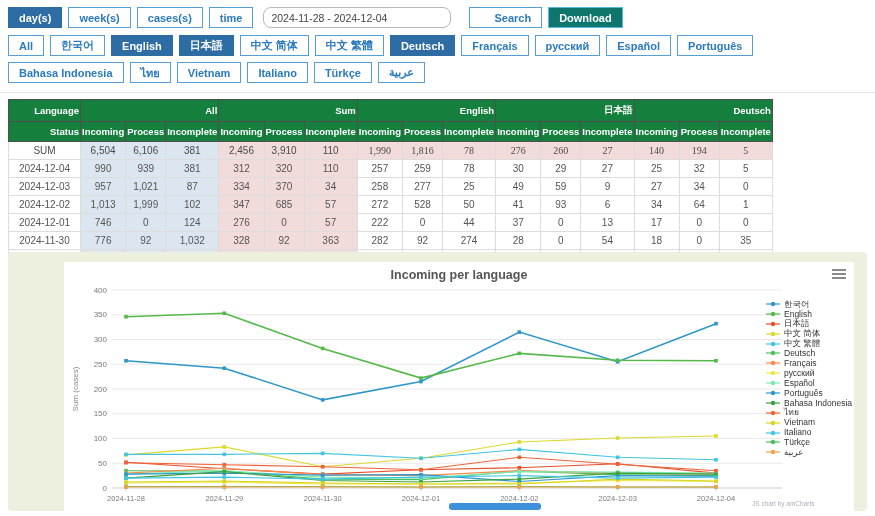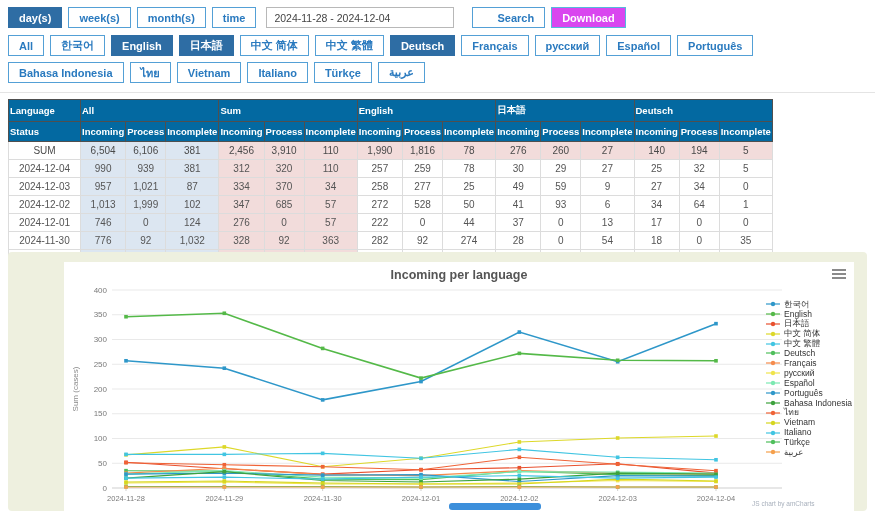--- a/index.html
+++ b/index.html
@@ -10,44 +10,44 @@
   }
   
   .toolbar { display:flex; align-items:center; gap:6px; padding:7px 8px 4px 8px; }
   .btn {
     display:inline-flex; align-items:center; justify-content:center;
     padding:3px 10px; height:21px; font-size:11px; font-weight:bold;
     border-radius:0; border:1px solid #54a0d6; color:#2a7abf; background:#fff;
     cursor:pointer; font-family:inherit; white-space:nowrap;
   }
   .btn.active { background:#2e6da4; border-color:#2e6da4; color:#fff; }
-  .btn.download { background:#d946ef; border-color:#56b8dc; color:#fff; }
+  .btn.download { background:#0f766e; border-color:#56b8dc; color:#fff; }
   .date-input {
     width:188px; height:21px; padding:2px 7px; font-size:10.5px; color:#444;
-    border:1px solid #b8b8b8; border-radius:0; font-family:inherit; margin-left:4px;
+    border:1px solid #b8b8b8; border-radius:8px; font-family:inherit; margin-left:4px;
   }
   .cb-wrap { display:inline-flex; align-items:center; gap:4px; margin-left:10px; color:#999; font-size:11px; }
   .cb { width:12px; height:12px; border:1px solid #c4c4c4; background:#fbfbfb; border-radius:2px; display:inline-block; }
   
   .lang-row { display:flex; flex-wrap:wrap; gap:6px; padding:3px 8px 9px 8px; border-bottom:1px solid #e4e4e4; }
   
   table.stats { border-collapse:collapse; margin:6px 8px 0 8px; table-layout:fixed; }
   table.stats th {
-    background:#0369a1; color:#fff; font-weight:bold; font-size:9.5px;
-    border:1px solid #4f4f4f; padding:4px 1px; text-align:left;
+    background:#15803d; color:#fff; font-weight:bold; font-size:9.5px;
+    border:1px solid #4f4f4f; padding:4px 1px; text-align:right;
   }
   table.stats td {
     border:1px solid #dcdcdc; padding:3px 1px; text-align:center;
     color:#555; font-size:10px; background:#fff;
   }
   table.stats .w-label { width:72px; }
   table.stats .w-val { width:33.5px; }
   td.col-all { background:#dce6f1 !important; }
   td.col-sum { background:#f2dcdb !important; }
-  tr.sum-row td.col-lang { background:#f2dcdb !important; }
+  tr.sum-row td.col-lang { background:#f2dcdb !important;font-family:Liberation Serif, serif; }
   tr.sum-row td { color:#4a4a4a; }
   
   .chart-panel {
     position:absolute; left:8px; top:252px; width:859px; height:259px;
     background:#eef0df; border-radius:4px;
   }
   .chart-box { position:absolute; left:56px; top:10px; width:790px; height:249px; background:#fff; }
   .chart-title {
     position:absolute; left:0; top:6px; width:100%; text-align:center;
     font-size:12.5px; font-weight:600; color:#555;
@@ -64,21 +64,21 @@
   }
   svg.plot { position:absolute; left:0; top:0; }
 </style>
 </head>
 <body>
 
 <div class="toolbar">
   <span id="period-buttons" style="display:inline-flex;gap:6px;">
       <button class="btn active">day(s)</button>
       <button class="btn">week(s)</button>
-      <button class="btn">month(s)</button>
+      <button class="btn">cases(s)</button>
       <button class="btn">time</button>
     </span>
   <input class="date-input" readonly="" value="2024-11-28 - 2024-12-04" style="">
   <button class="btn" style="margin-left:12px;padding-left:24px;">Search</button>
   <button class="btn download">Download</button>
 </div>
 
 <div class="lang-row" id="lang-row">
     <button class="btn">All</button>
     <button class="btn">한국어</button>

